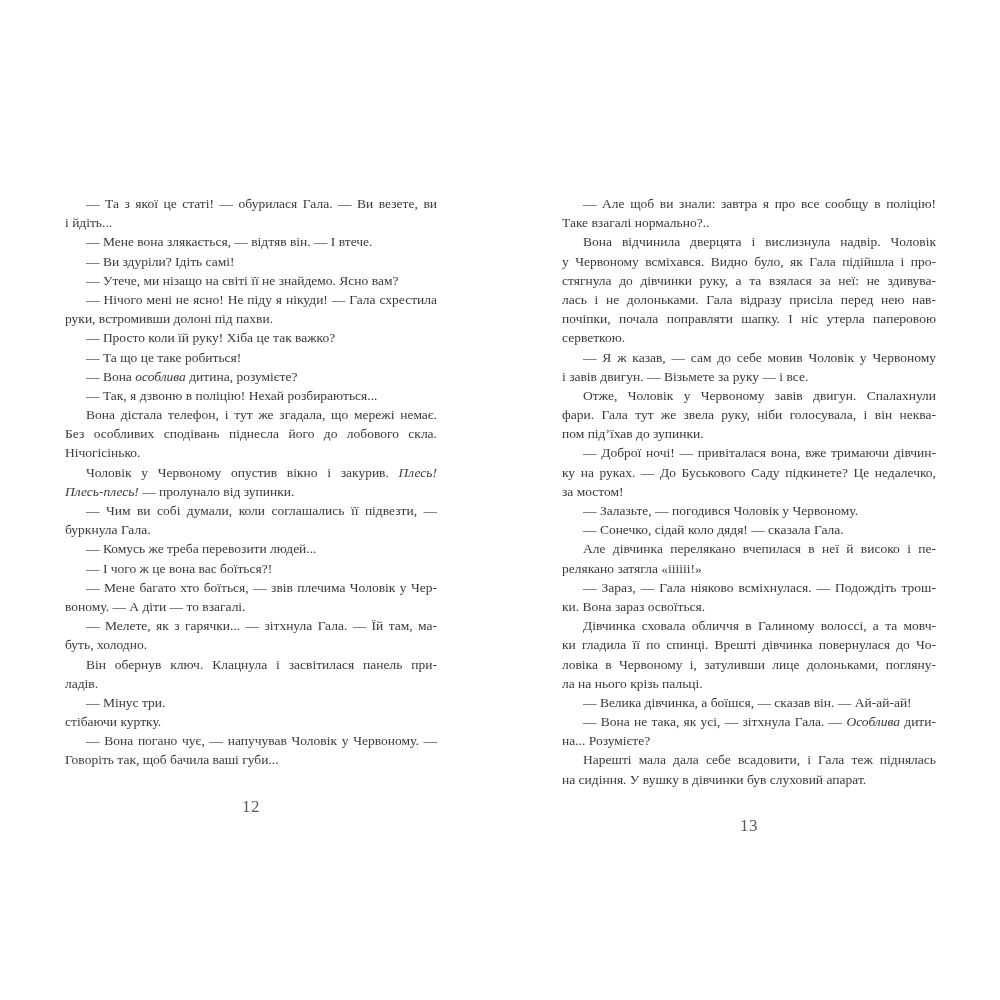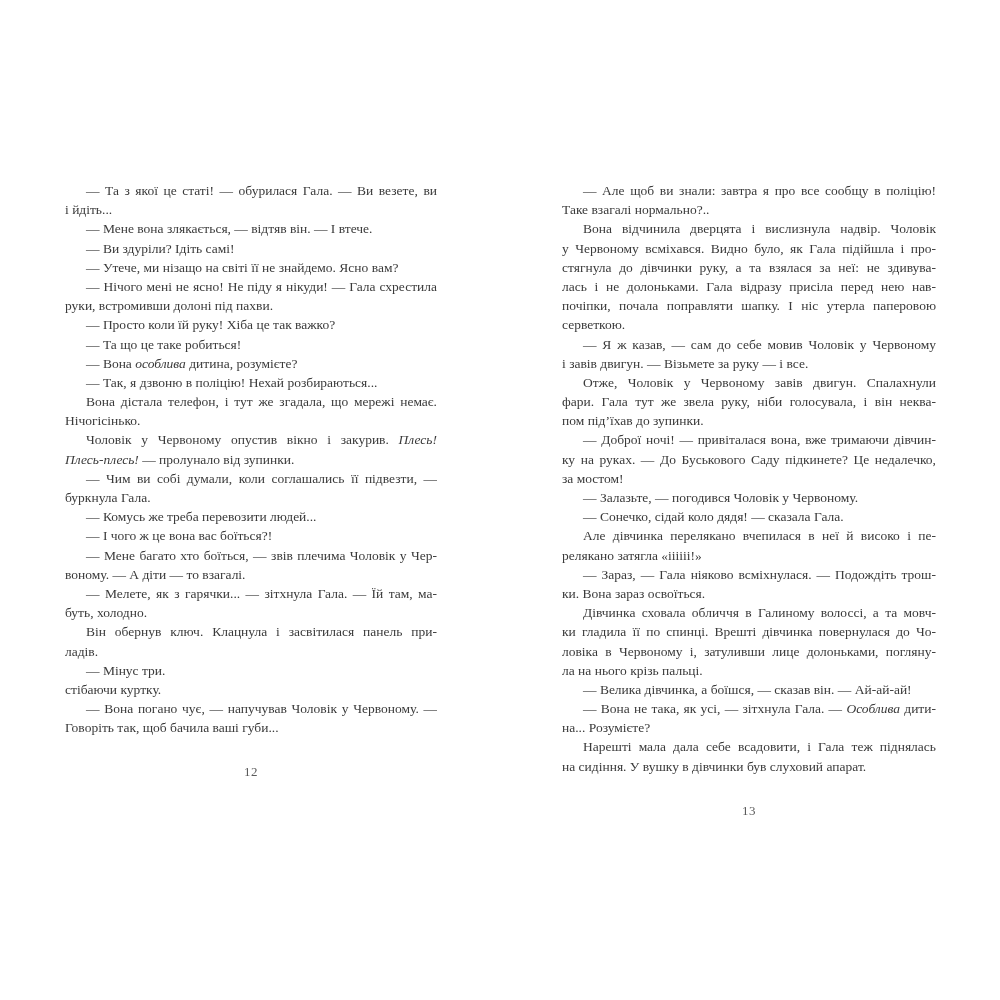--- a/index.html
+++ b/index.html
@@ -2,40 +2,40 @@
 <html lang="uk"><head>
 <meta charset="utf-8">
 <style>
   html, body {
     margin: 0; padding: 0;
     width: 1000px; height: 1000px;
     background: #ffffff;
     font-family: "Liberation Serif", "DejaVu Serif", serif;
   }
   .spread { position: relative; width: 1000px; height: 1000px; background: #ffffff; overflow: hidden; }
-  .page { position: absolute; top: 181px; }
+  .page { position: absolute; top: 194px; }
   .page.left  { left: 65px;  width: 372px; }
   .page.right { left: 562px; width: 374px; }
   .page-text { width: 100%; }
   .line {
     font-size: 13.5px;
     line-height: 19.2px;
     height: 19.2px;
     overflow: hidden;
     color: #3a3a3a;
     text-align: justify;
     text-align-last: justify;
   }
   .line.last  { text-align-last: left; }
   .line.first { text-indent: 21px; }
   .it { font-style: italic; }
   .page-number {
     margin-top: 27px;
     text-align: center;
-    font-size: 13px;
+    font-size: 17px;
     letter-spacing: 0.5px;
     color: #5a5a5a;
   }
 </style>
 </head>
 <body>
 
 <div class="spread">
   <div class="page left">
     <div class="page-text">
@@ -44,20 +44,21 @@
         <div class="line first last"><span>— Мене вона злякається, — відтяв він. — І втече.</span></div>
         <div class="line first last"><span>— Ви здуріли? Ідіть самі!</span></div>
         <div class="line first last"><span>— Утече, ми нізащо на світі її не знайдемо. Ясно вам?</span></div>
         <div class="line first"><span>— Нічого мені не ясно! Не піду я нікуди! — Гала схрестила</span></div>
         <div class="line last"><span>руки, встромивши долоні під пахви.</span></div>
         <div class="line first last"><span>— Просто коли їй руку! Хіба це так важко?</span></div>
         <div class="line first last"><span>— Та що це таке робиться!</span></div>
         <div class="line first last"><span>— Вона </span><span class="it">особлива</span><span> дитина, розумієте?</span></div>
         <div class="line first last"><span>— Так, я дзвоню в поліцію! Нехай розбираються...</span></div>
         <div class="line first"><span>Вона дістала телефон, і тут же згадала, що мережі немає.</span></div>
+        <div class="line"><span>Без особливих сподівань піднесла його до лобового скла.</span></div>
         <div class="line last"><span>Нічогісінько.</span></div>
         <div class="line first"><span>Чоловік у Червоному опустив вікно і закурив. </span><span class="it">Плесь!</span></div>
         <div class="line last"><span class="it">Плесь-плесь!</span><span> — пролунало від зупинки.</span></div>
         <div class="line first"><span>— Чим ви собі думали, коли соглашались її підвезти, —</span></div>
         <div class="line last"><span>буркнула Гала.</span></div>
         <div class="line first last"><span>— Комусь же треба перевозити людей...</span></div>
         <div class="line first last"><span>— І чого ж це вона вас боїться?!</span></div>
         <div class="line first"><span>— Мене багато хто боїться, — звів плечима Чоловік у Чер-</span></div>
         <div class="line last"><span>воному. — А діти — то взагалі.</span></div>
         <div class="line first"><span>— Мелете, як з гарячки... — зітхнула Гала. — Їй там, ма-</span></div>

